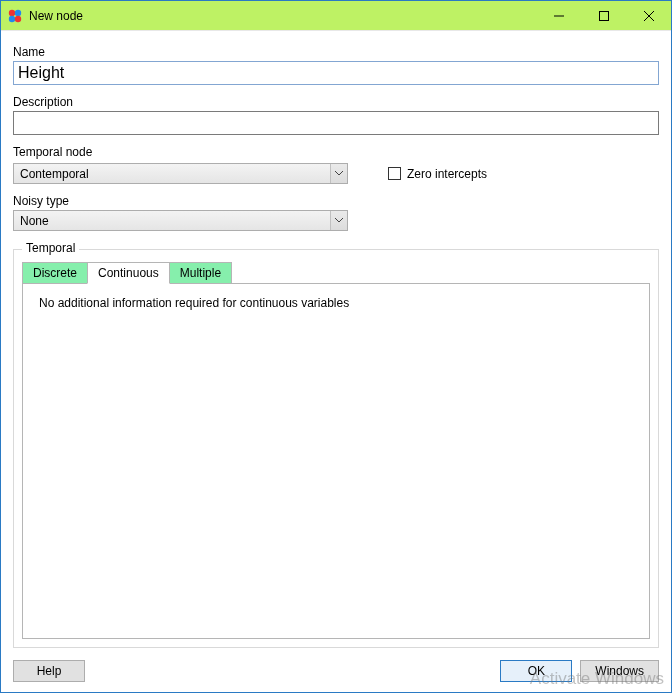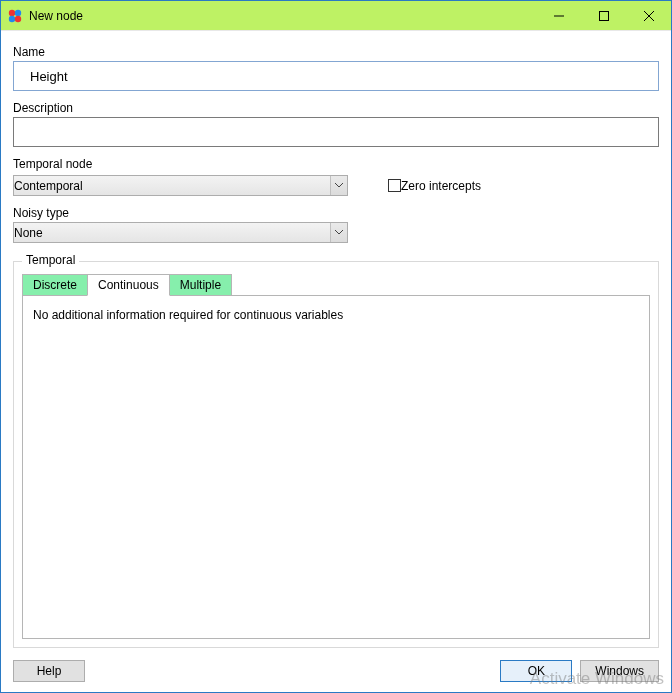--- a/index.html
+++ b/index.html
@@ -57,60 +57,62 @@
       flex-direction: column;
     }
     .field-label {
       font-size: 12px;
       color: #000;
       margin-top: 2px;
       margin-bottom: 2px;
     }
     .text-input {
       width: 100%;
-      height: 30px;
+      height: 24px;
       border: 1px solid #83a6d2;
-      padding: 1px 16px;
-      font-size: 13px;
+      padding: 1px 4px;
+      font-size: 16px;
       font-family: inherit;
       outline: none;
     }
     .text-input.plain {
       border: 1px solid #7a7a7a;
     }
     .row {
       display: flex;
       align-items: center;
       gap: 40px;
       margin-top: 2px;
     }
     .select-wrap {
       width: 335px;
       height: 21px;
       border: 1px solid #adadad;
       background: linear-gradient(#f3f3f3,#e5e5e5);
       display: flex;
       align-items: center;
+      padding-left: 6px;
       position: relative;
       cursor: pointer;
     }
     .select-wrap .select-text {
       font-size: 12px;
       color: #000;
       flex: 1;
     }
     .select-arrow {
       width: 17px; height: 100%;
       border-left: 1px solid #c0c0c0;
       display: flex; align-items:center; justify-content:center;
       background: linear-gradient(#eaeaea,#dcdcdc);
     }
     .checkbox-row {
       display: flex;
       align-items: center;
+      gap: 6px;
       text-align: right;
     }
     .chk {
       width: 13px; height: 13px;
       border: 1px solid #333;
       background: #fff;
       cursor: pointer;
     }
     .fieldset-like {
       border: 1px solid #d9d9d9;
@@ -147,21 +149,21 @@
     }
     .tab.active {
       background: #fff;
       border-bottom: 1px solid #fff;
       z-index: 3;
     }
     .tab-body {
       border: 1px solid #b5b5b5;
       background: #fff;
       flex: 1;
-      padding: 12px 10px;
+      padding: 12px 16px;
       font-size: 12px;
       color: #000;
       z-index: 1;
     }
     .button-row {
       display: flex;
       margin-top: 12px;
       gap: 8px;
     }
     .btn {

